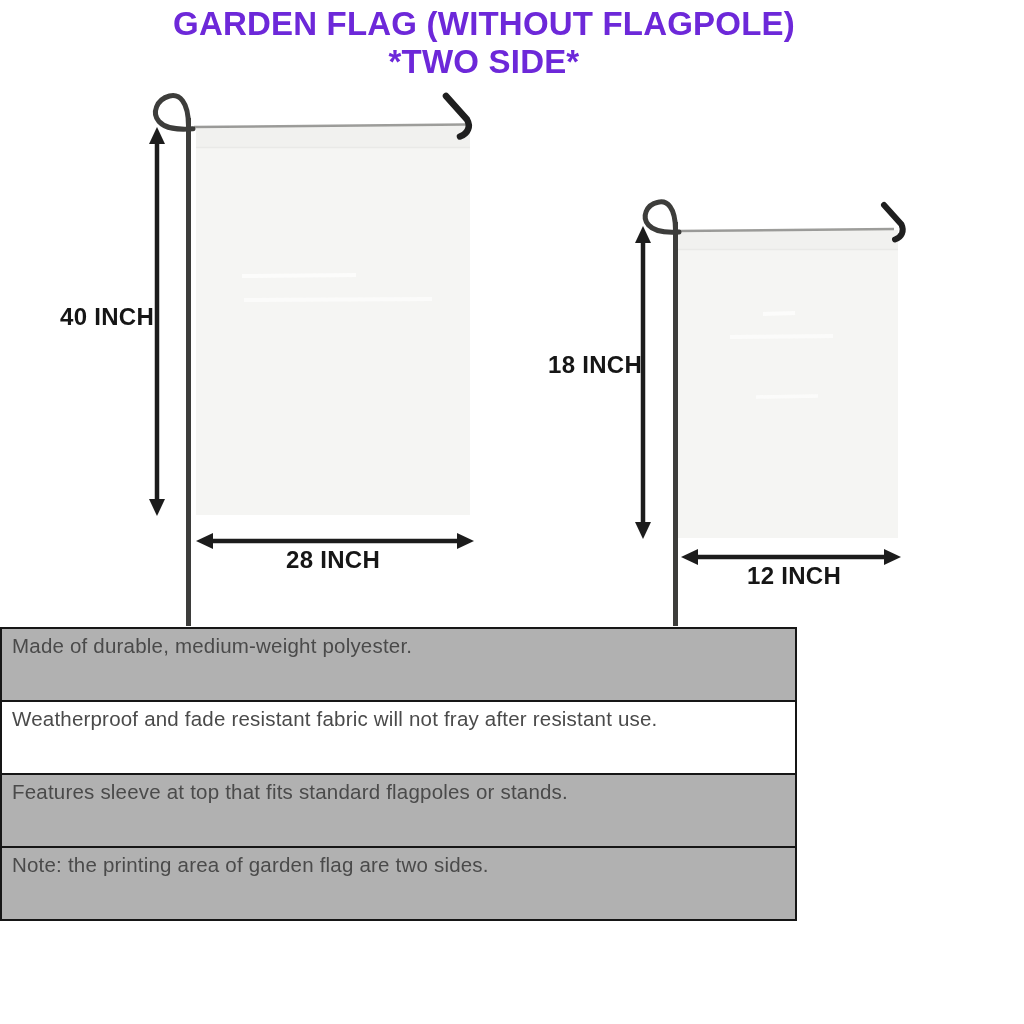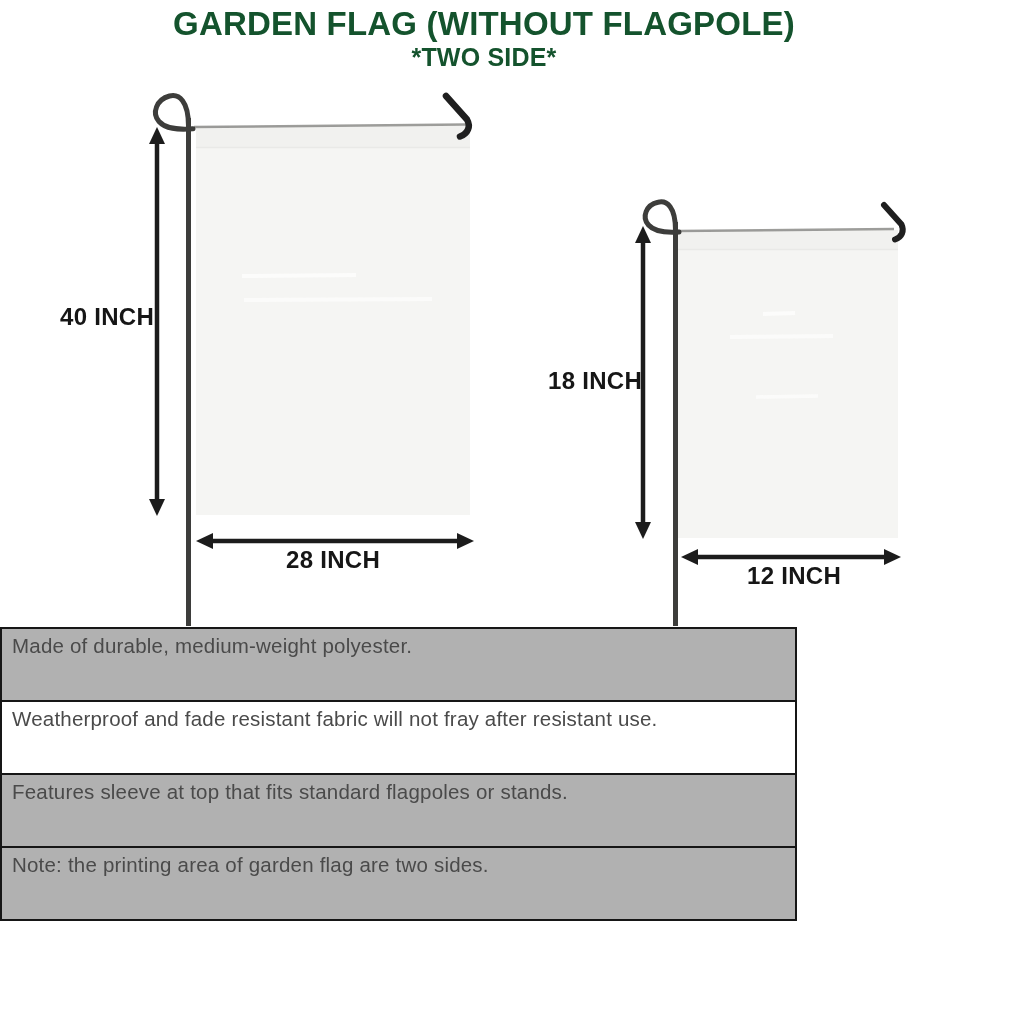--- a/index.html
+++ b/index.html
@@ -3,33 +3,33 @@
 <meta charset="utf-8">
 <style>
   html,body{margin:0;padding:0;background:#ffffff;}
   #app{
     position:relative;width:1024px;height:1024px;background:#ffffff;
     font-family:"Liberation Sans", sans-serif;overflow:hidden;
   }
   
   .title-block{
     position:absolute;top:5px;left:0;right:56px;text-align:center;
-    color:#14532d;font-weight:bold;line-height:1.15;letter-spacing:0.2px;
+    color:#6d28d9;font-weight:bold;line-height:1.15;letter-spacing:0.2px;
   }
   .title-line1{font-size:33px;}
-  .title-line2{font-size:25px;}
+  .title-line2{font-size:33px;}
   
   .diagram-svg{position:absolute;top:0;left:0;}
   
   .dim-label{
     position:absolute;font-weight:bold;font-size:24px;color:#161616;
     text-align:center;white-space:nowrap;letter-spacing:0.3px;
   }
   #label-40{left:60px;top:303px;width:88px;}
-  #label-18{left:548px;top:351px;width:88px;margin-top:16px;}
+  #label-18{left:548px;top:351px;width:88px;}
   #label-28{left:286px;top:546px;width:88px;}
   #label-12{left:747px;top:562px;width:88px;}
   
   .features-table{
     position:absolute;top:627px;left:0;width:797px;height:294px;
     border:2px solid #161616;box-sizing:border-box;
     display:flex;flex-direction:column;
   }
   .feature-row{
     flex:1;display:block;box-sizing:border-box;

